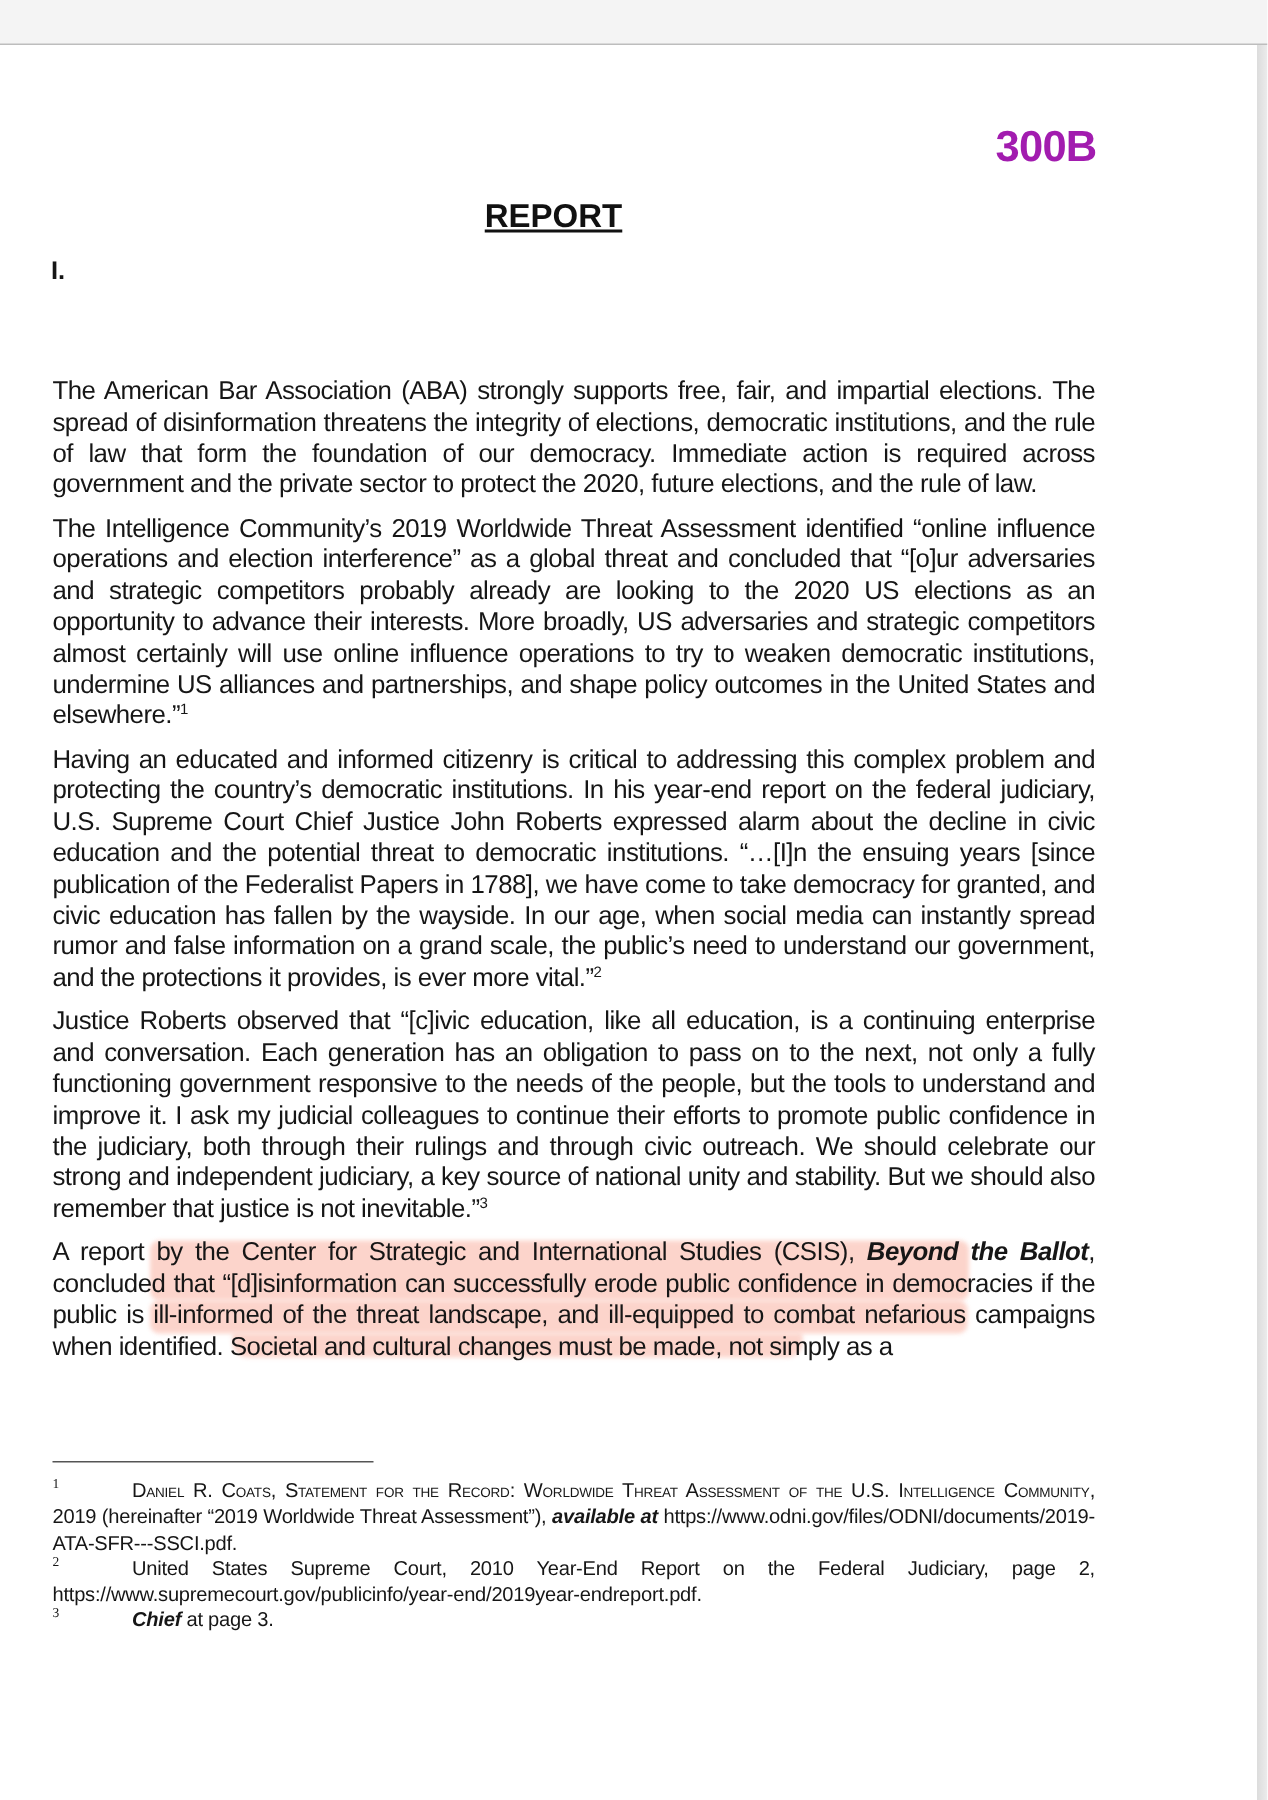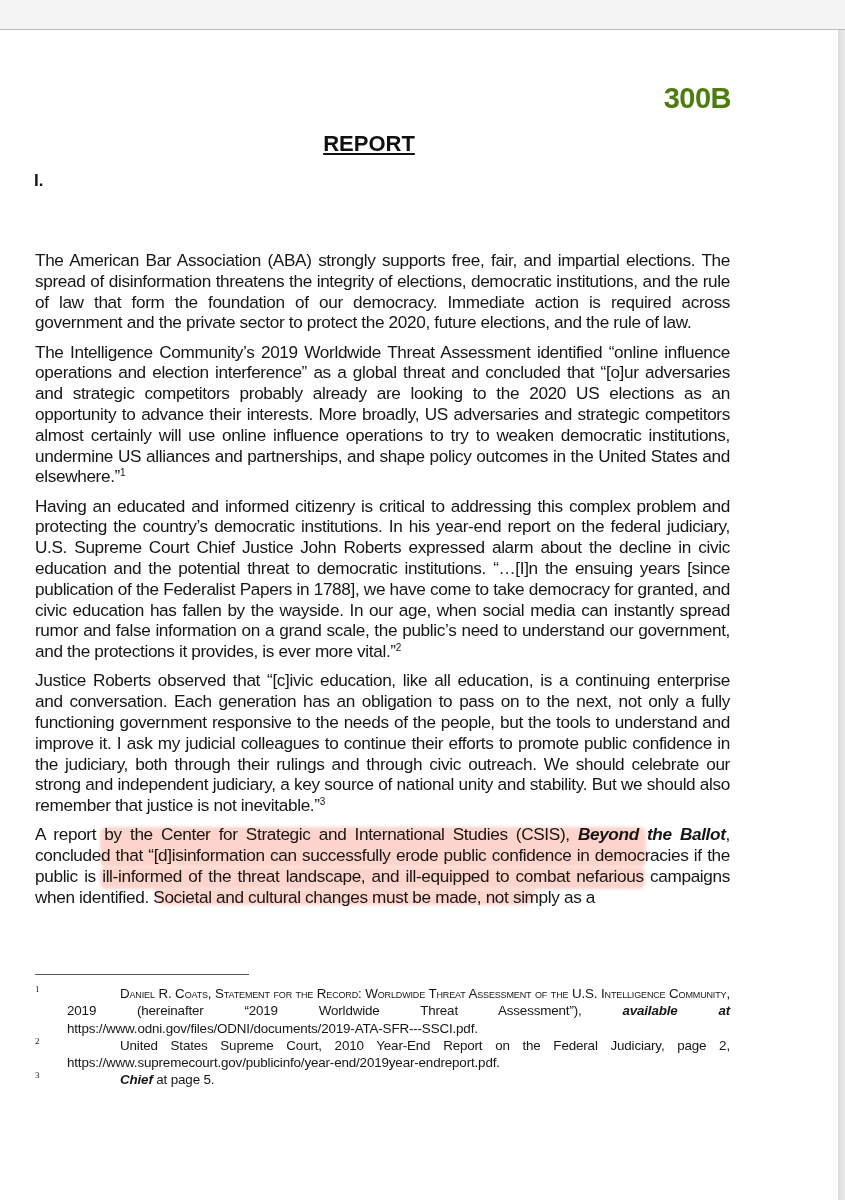--- a/index.html
+++ b/index.html
@@ -16,21 +16,21 @@
     .right-shadow {
       position: absolute; left: 838px; top: 30px; width: 7px; height: 1170px;
       background: linear-gradient(to right, #dcdcdc, #ececec);
     }
     .page {
       position: absolute; left: 0; top: 30px; width: 838px; height: 1170px;
       background: #ffffff;
     }
     .doc-number {
       position: absolute; left: 655px; top: 52px; width: 76px; text-align: right;
-      font-weight: bold; font-size: 29px; letter-spacing: -0.5px; color: #4d7c0f;
+      font-weight: bold; font-size: 29px; letter-spacing: -0.5px; color: #a21caf;
     }
     .report-title {
       position: absolute; left: 0; width: 738px; top: 101px; text-align: center;
       font-weight: bold; font-size: 22px; text-decoration: underline;
       text-decoration-thickness: 2px; text-underline-offset: 2px; color: #111;
     }
     .section-num {
       position: absolute; left: 34px; top: 141px; font-weight: bold; font-size: 17px;
     }
     .section-heading {
@@ -59,21 +59,21 @@
     }
     .footnotes {
       position: absolute; left: 35px; top: 955px; width: 695px;
       font-size: 13.4px; line-height: 17.3px; letter-spacing: -0.15px;
     }
     .fn { position: relative; margin: 0; text-align: justify; }
     .fn-num {
       position: absolute; left: 0; top: -4px;
       font-family: "Liberation Serif", serif; font-size: 9px;
     }
-    .fn-text { display: block; text-indent: 53px; margin-left: 32px; }
+    .fn-text { display: block; text-indent: 53px; }
     .sc { font-variant: small-caps; }
     .it { font-style: italic; font-weight: bold; }
   </style>
 </head>
 <body>
 
 <div class="top-band"></div>
 <div class="right-shadow"></div>
 
 <div class="page">
@@ -99,16 +99,16 @@
     <p class="fn">
       <span class="fn-num">1</span>
       <span class="fn-text"><span class="sc">Daniel R. Coats, Statement for the Record: Worldwide Threat Assessment of the U.S. Intelligence Community</span><span>, 2019 (hereinafter “2019 Worldwide Threat Assessment”), </span><span class="it">available at</span><span> https://www.odni.gov/files/ODNI/documents/2019-ATA-SFR---SSCI.pdf.</span></span>
     </p>
     <p class="fn">
       <span class="fn-num">2</span>
       <span class="fn-text">United States Supreme Court, 2010 Year-End Report on the Federal Judiciary, page 2, https://www.supremecourt.gov/publicinfo/year-end/2019year-endreport.pdf.</span>
     </p>
     <p class="fn">
       <span class="fn-num">3</span>
-      <span class="fn-text"><span class="it">Chief</span><span> at page 5.</span></span>
+      <span class="fn-text"><span class="it">Chief</span><span> at page 3.</span></span>
     </p>
   </div>
 </div>
 
 </body></html>

